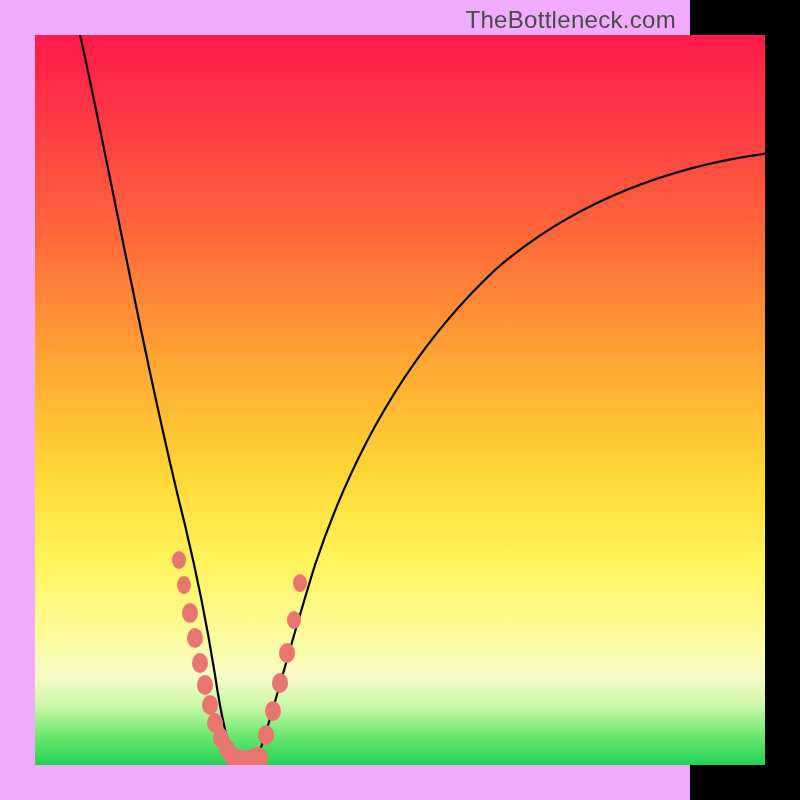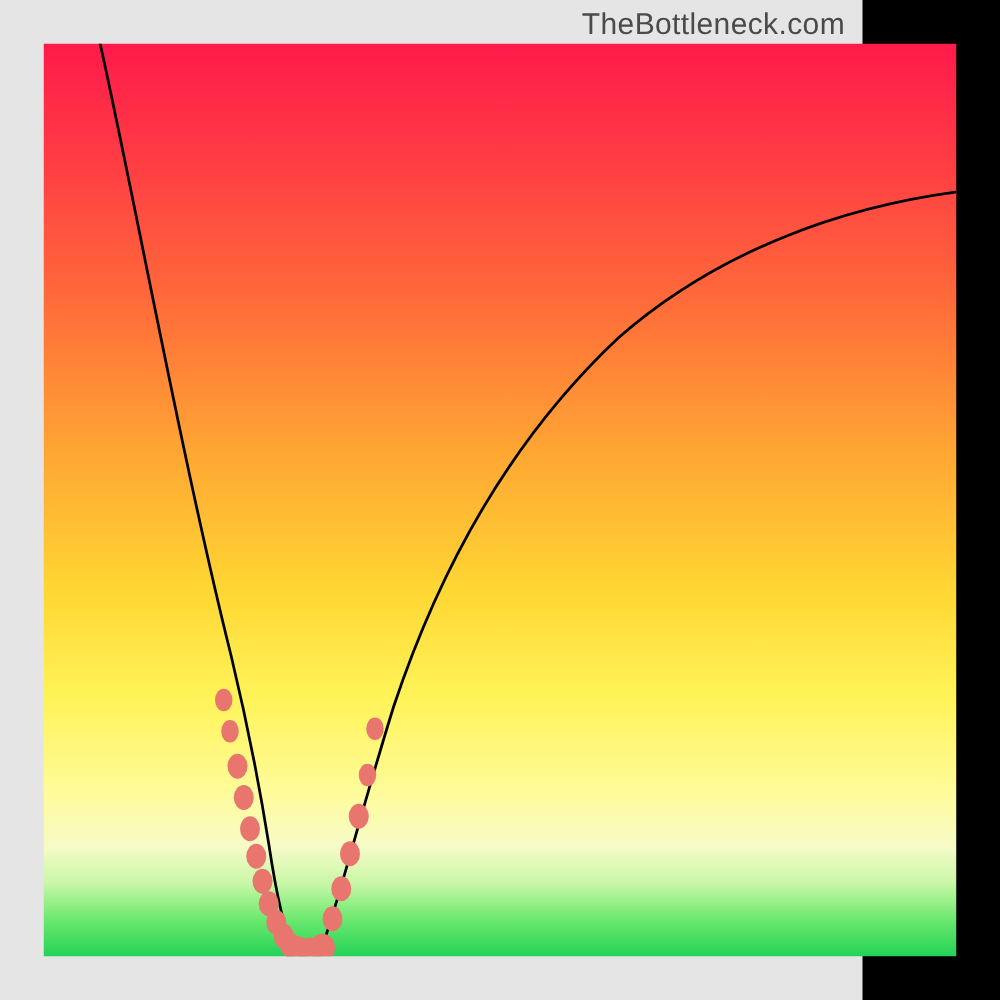--- a/index.html
+++ b/index.html
@@ -10,21 +10,21 @@
     overflow: hidden;
     background: #000;
     font-family: Arial, Helvetica, sans-serif;
   }
   .frame {
     position: absolute;
     left: 0;
     top: 0;
     width: 690px;
     height: 800px;
-    background: #e5e5e5;
+    background: #f0abfc;
   }
   .plot-area {
     position: absolute;
     left: 35px;
     top: 35px;
     width: 730px;
     height: 730px;
     background: linear-gradient(
       to bottom,
       #ff1a4b 0%,

